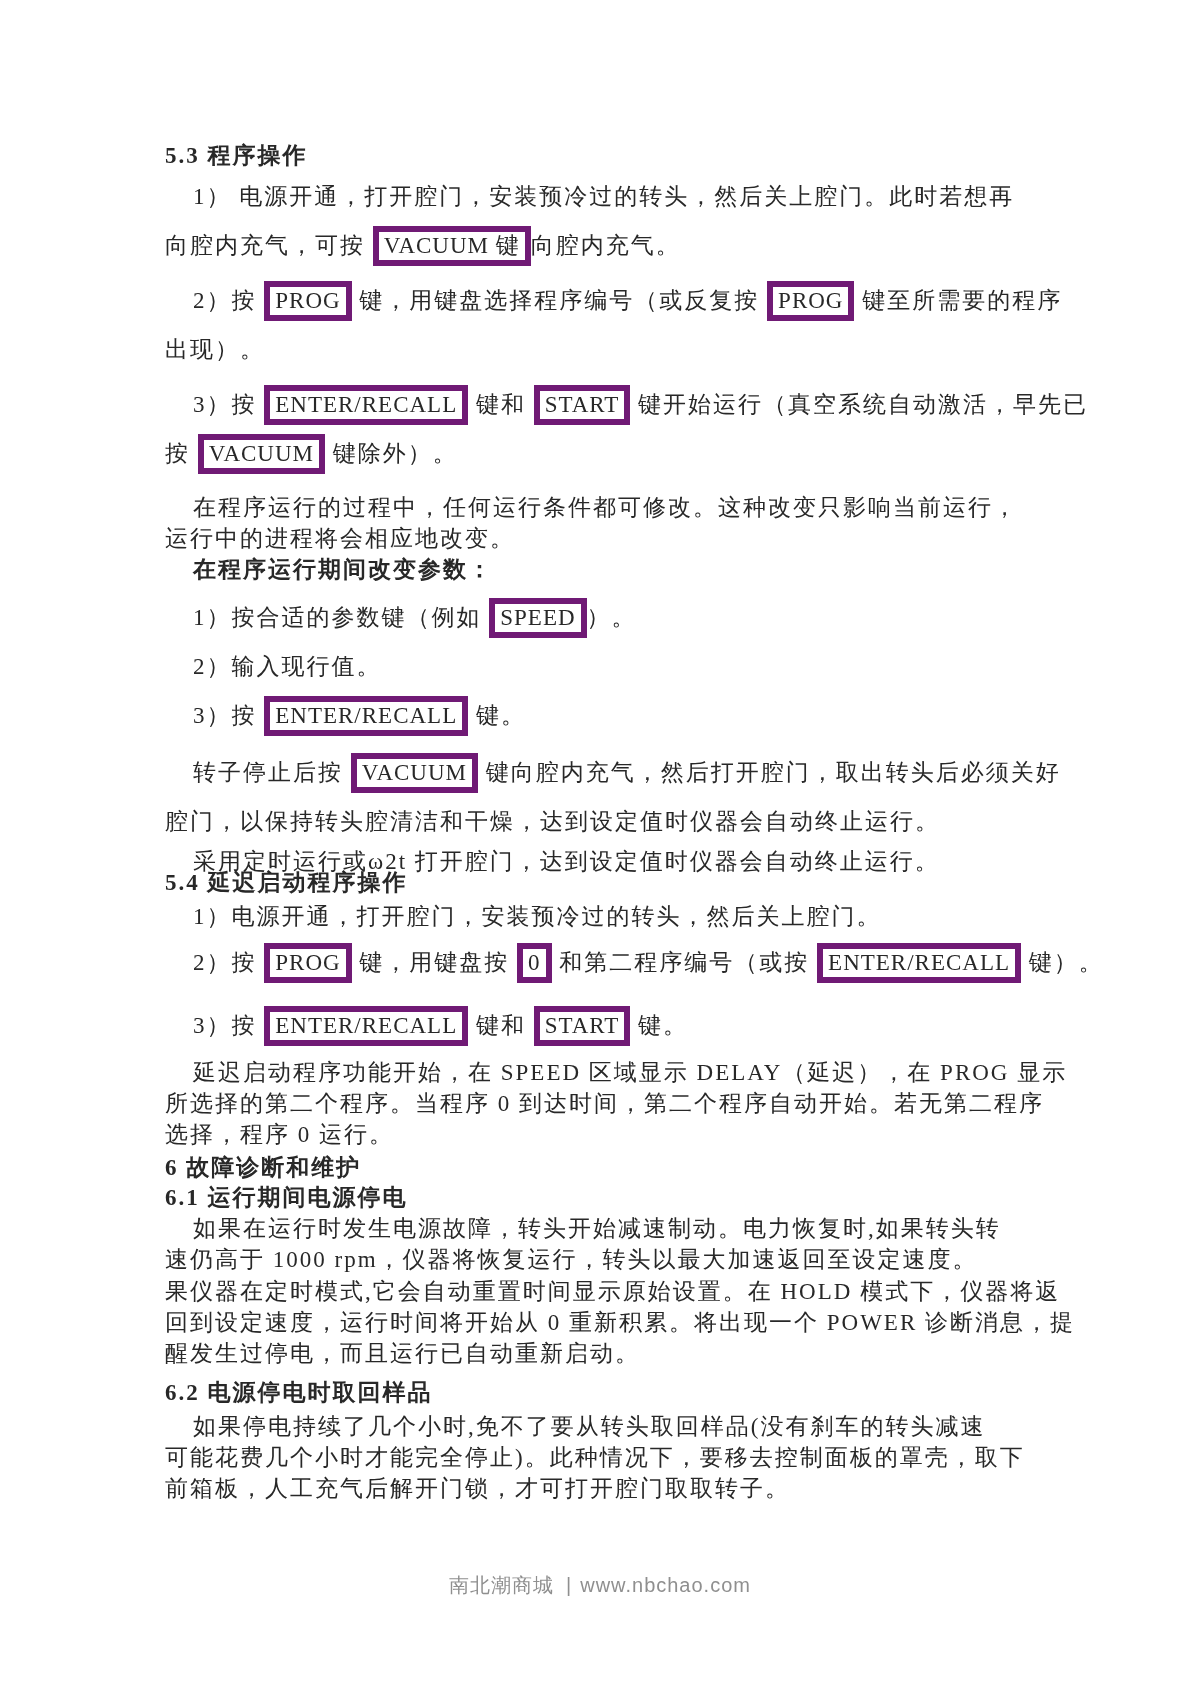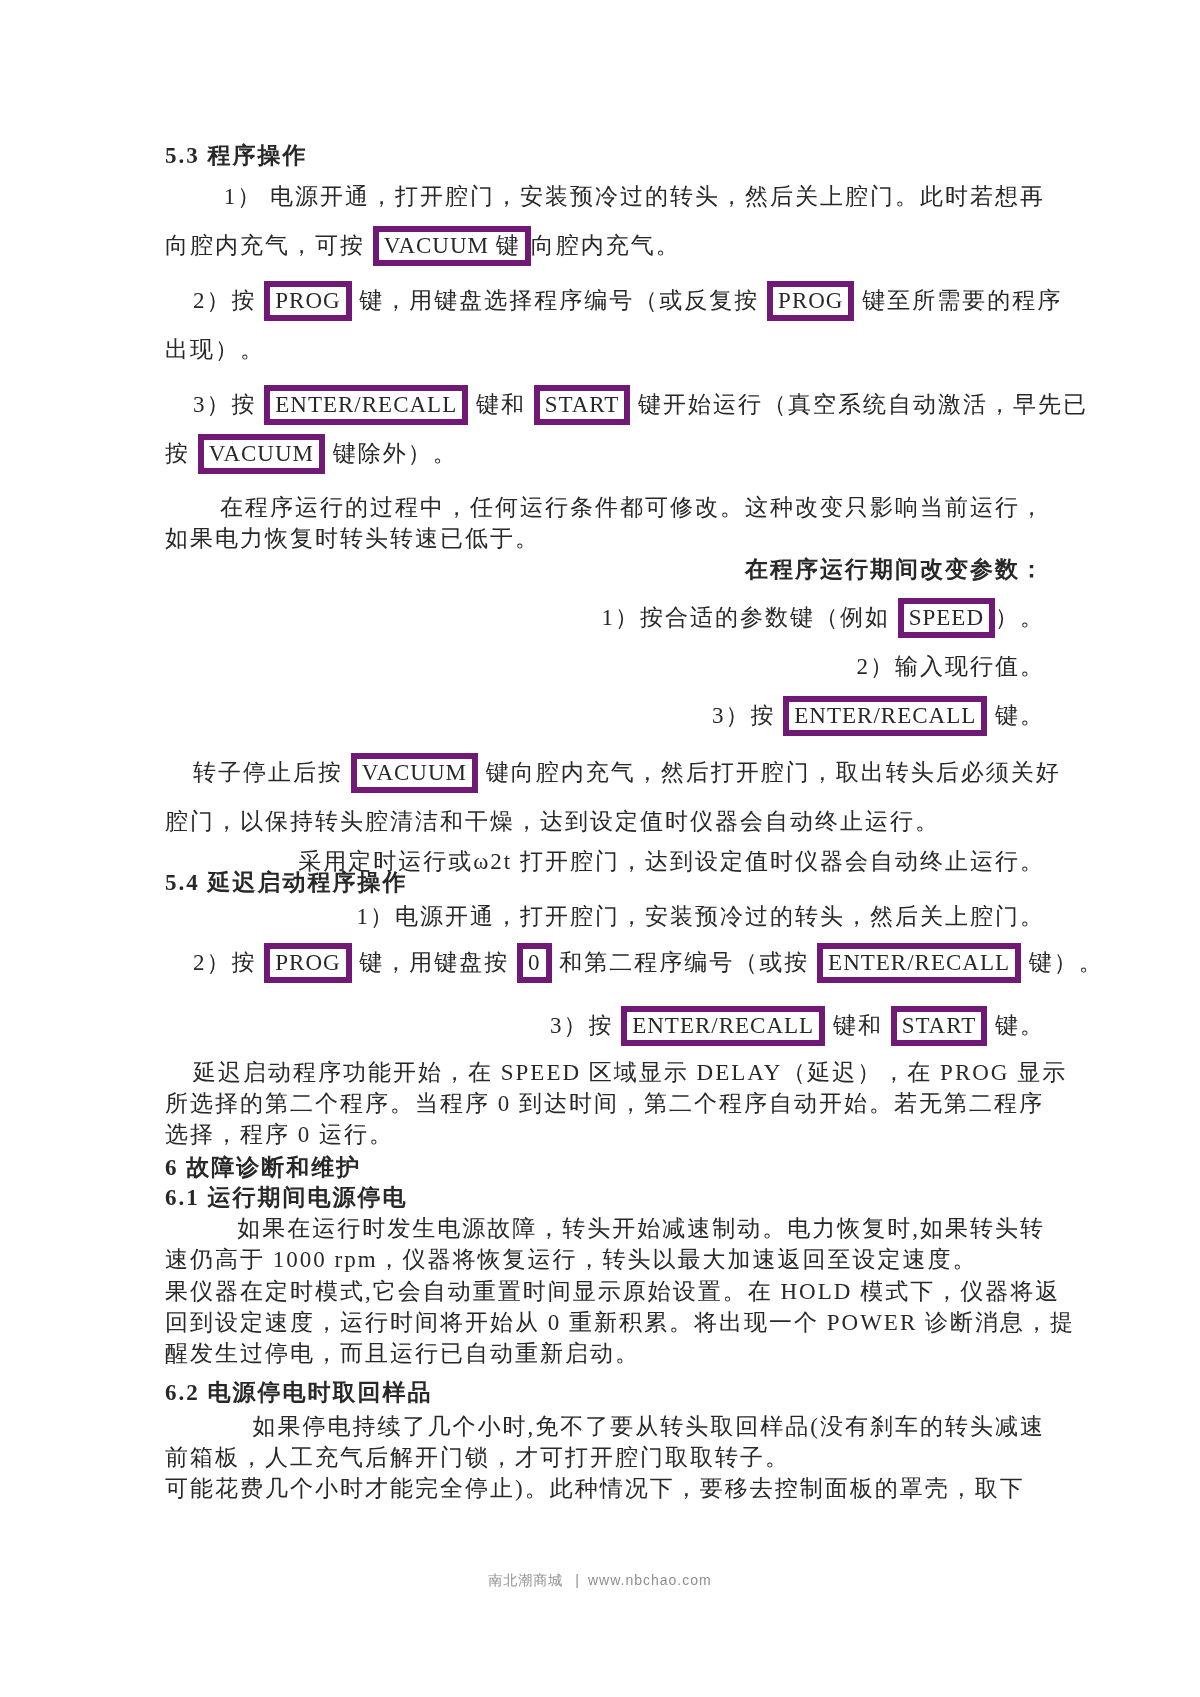--- a/index.html
+++ b/index.html
@@ -34,34 +34,34 @@
   .block.normal { line-height: 31px; }
   .block.keys   { line-height: 49px; }
   .block.heading {
     line-height: 32px;
     font-weight: 700;
   }
   .block.subheading {
     line-height: 31px;
     font-weight: 700;
   }
-  .line.indent { padding-left: 28px; text-align: right; }
+  .line.indent { padding-left: 28px; }
   .key {
     border: 6px solid #701a75;
     padding: 1px 5px 2px 5px;
     letter-spacing: 1px;
   }
   .footer {
     position: absolute;
     left: 0;
     top: 1572px;
     width: 100%;
     text-align: center;
     font-family: "Liberation Sans", "DejaVu Sans", sans-serif;
-    font-size: 14px;
+    font-size: 20px;
     color: #8f8f8f;
     letter-spacing: 1px;
   }
   .footer .sep { margin: 0 8px 0 12px; }
 </style>
 </head>
 <body>
 
 <div class="page">
   <div class="doc">
@@ -75,21 +75,21 @@
       <div class="block para keys" style="margin-top: 6px;">
         <div class="line indent"><span>2）按 </span><span class="key">PROG</span><span> 键，用键盘选择程序编号（或反复按 </span><span class="key">PROG</span><span> 键至所需要的程序</span></div>
         <div class="line"><span>出现）。</span></div>
       </div>
       <div class="block para keys" style="margin-top: 6px;">
         <div class="line indent"><span>3）按 </span><span class="key">ENTER/RECALL</span><span> 键和 </span><span class="key">START</span><span> 键开始运行（真空系统自动激活，早先已</span></div>
         <div class="line"><span>按 </span><span class="key">VACUUM</span><span> 键除外）。</span></div>
       </div>
       <div class="block para normal" style="margin-top: 14px;">
         <div class="line indent"><span>在程序运行的过程中，任何运行条件都可修改。这种改变只影响当前运行，</span></div>
-        <div class="line"><span>如果电力恢复时转头转速已低于。</span></div>
+        <div class="line"><span>运行中的进程将会相应地改变。</span></div>
       </div>
       <div class="block subheading" style="margin-top: 0px;">
         <div class="line indent"><span>在程序运行期间改变参数：</span></div>
       </div>
       <div class="block para keys" style="margin-top: 8px;">
         <div class="line indent"><span>1）按合适的参数键（例如 </span><span class="key">SPEED</span><span>）。</span></div>
       </div>
       <div class="block para keys" style="margin-top: 0px;">
         <div class="line indent"><span>2）输入现行值。</span></div>
       </div>
@@ -133,20 +133,20 @@
       <div class="block para normal" style="margin-top: 1px;">
         <div class="line"><span>果仪器在定时模式,它会自动重置时间显示原始设置。在 HOLD 模式下，仪器将返</span></div>
         <div class="line"><span>回到设定速度，运行时间将开始从 0 重新积累。将出现一个 POWER 诊断消息，提</span></div>
         <div class="line"><span>醒发生过停电，而且运行已自动重新启动。</span></div>
       </div>
       <div class="block heading" style="margin-top: 8px;">
         <div class="line"><span>6.2 电源停电时取回样品</span></div>
       </div>
       <div class="block para normal" style="margin-top: 2px;">
         <div class="line indent"><span>如果停电持续了几个小时,免不了要从转头取回样品(没有刹车的转头减速</span></div>
+        <div class="line"><span>可能花费几个小时才能完全停止)。此种情况下，要移去控制面板的罩壳，取下</span></div>
         <div class="line"><span>前箱板，人工充气后解开门锁，才可打开腔门取取转子。</span></div>
-        <div class="line"><span>可能花费几个小时才能完全停止)。此种情况下，要移去控制面板的罩壳，取下</span></div>
       </div>
     </div>
   <div class="footer">
     <span>南北潮商城</span><span class="sep">|</span><span>www.nbchao.com</span>
   </div>
 </div>
 
 </body></html>

